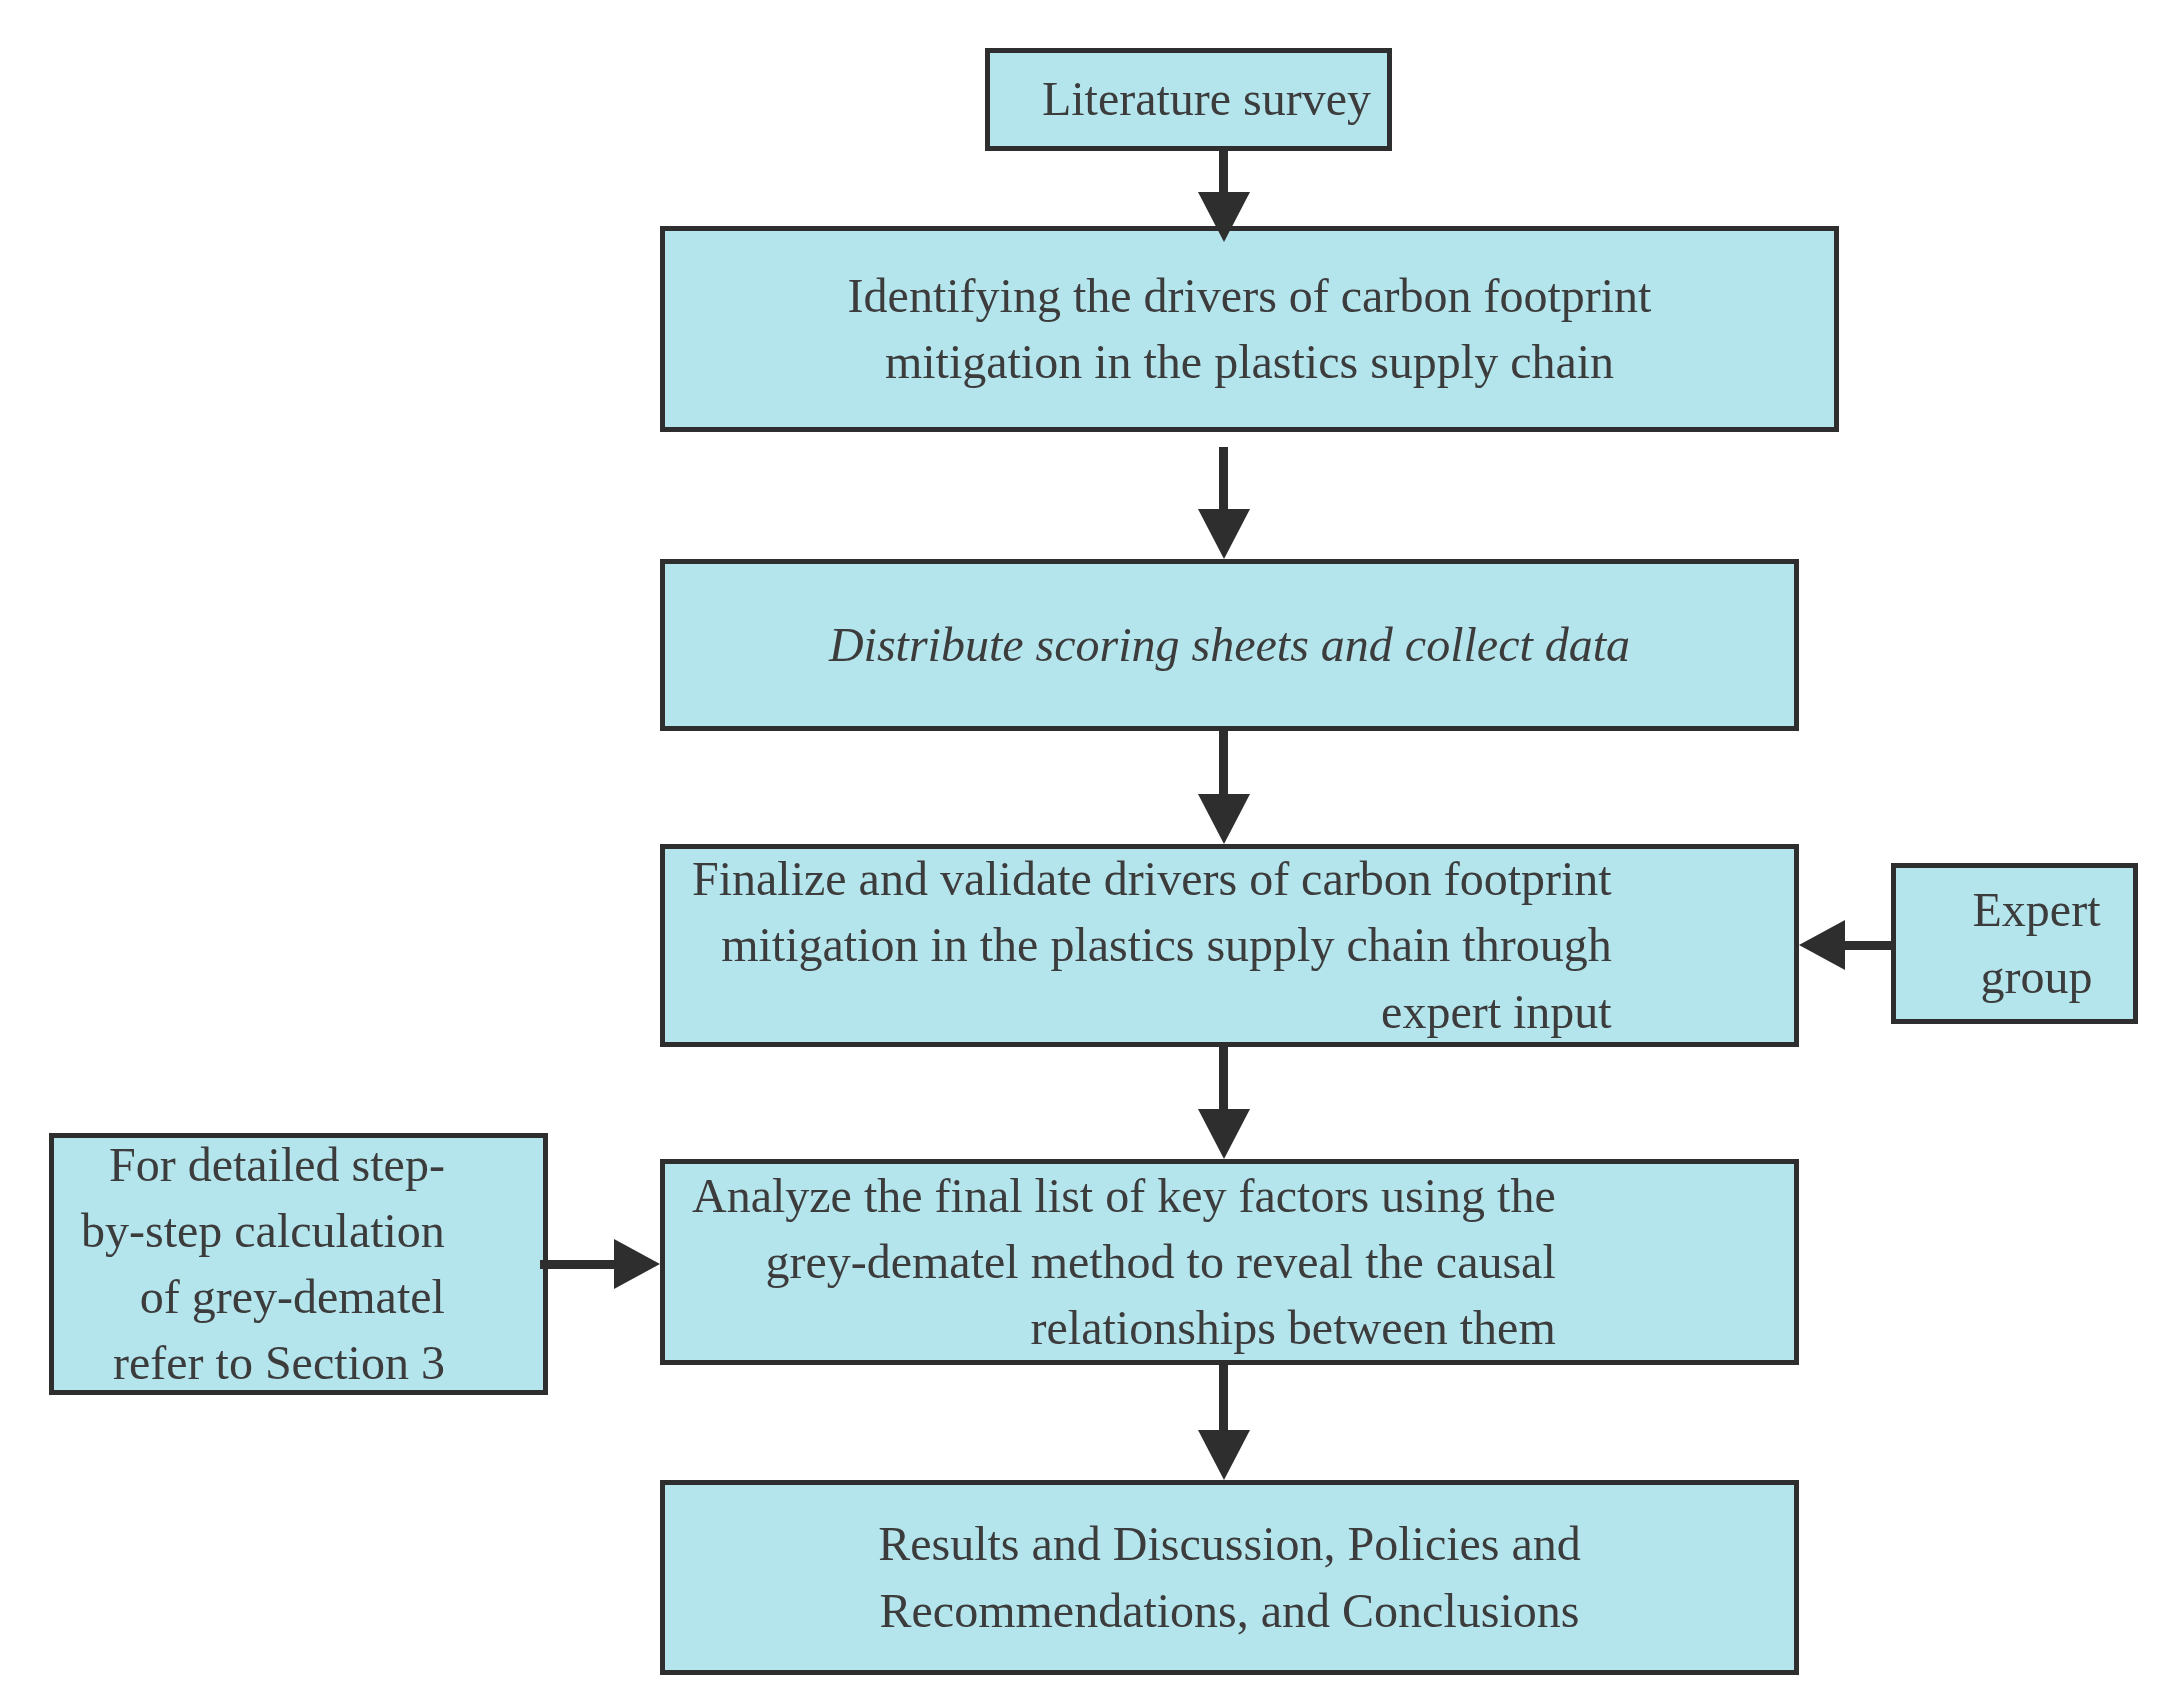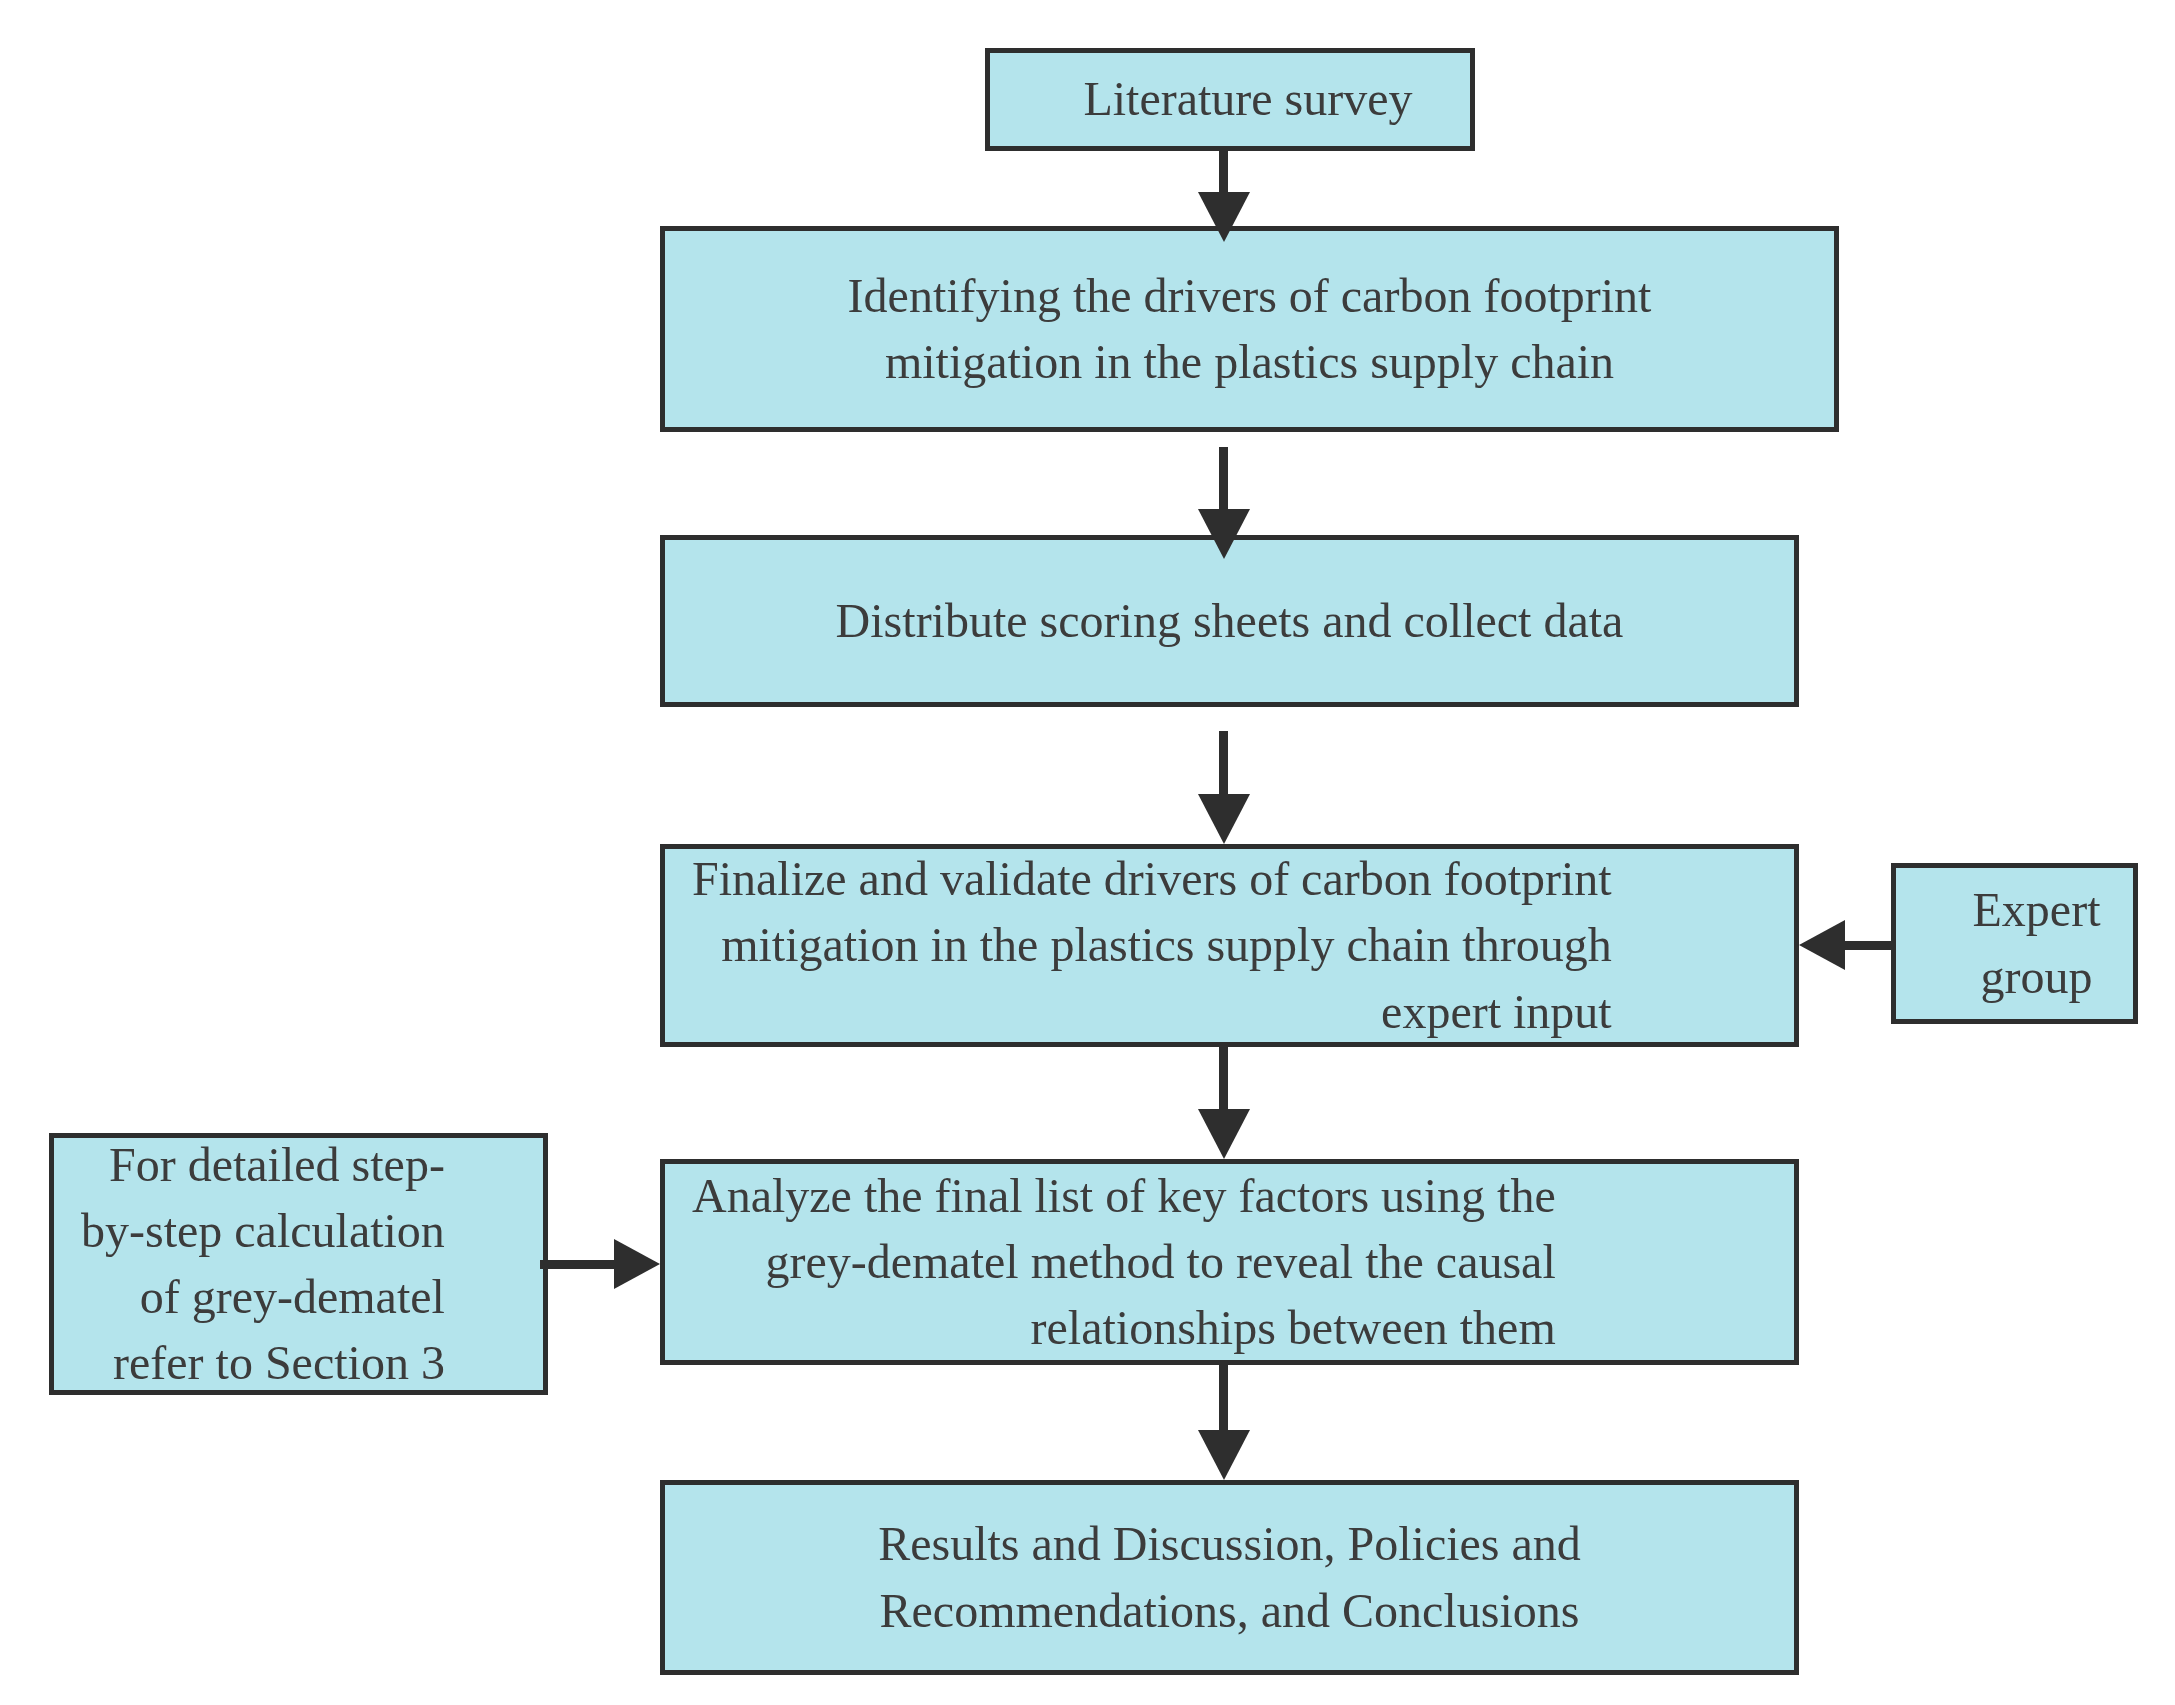--- a/index.html
+++ b/index.html
@@ -61,30 +61,30 @@
     border-top: 25px solid transparent;
     border-bottom: 25px solid transparent;
     border-left: 46px solid #2e2e2e;
   }
 </style>
 </head>
 <body>
 
 <div id="canvas">
 
-  <div class="node center" style="left:985px; top:48px; width:490px; height:103px;padding-left:36px;">
+  <div class="node center" style="left:985px; top:48px; width:407px; height:103px;padding-left:36px;">
     <span class="label">Literature survey</span>
   </div>
 
   <div class="node center" style="left:660px; top:226px; width:1179px; height:206px;">
     <span class="label">Identifying the drivers of carbon footprint
 mitigation in the plastics supply chain</span>
   </div>
 
-  <div class="node center" style="left:660px; top:535px; width:1139px; height:172px;">
+  <div class="node center" style="left:660px; top:559px; width:1139px; height:172px;font-style:italic;">
     <span class="label">Distribute scoring sheets and collect data</span>
   </div>
 
   <div class="node left" style="left:660px; top:844px; width:1139px; height:203px;">
     <span class="label">Finalize and validate drivers of carbon footprint
 mitigation in the plastics supply chain through
 expert input</span>
   </div>
 
   <div class="node left" style="left:660px; top:1159px; width:1139px; height:206px;">

